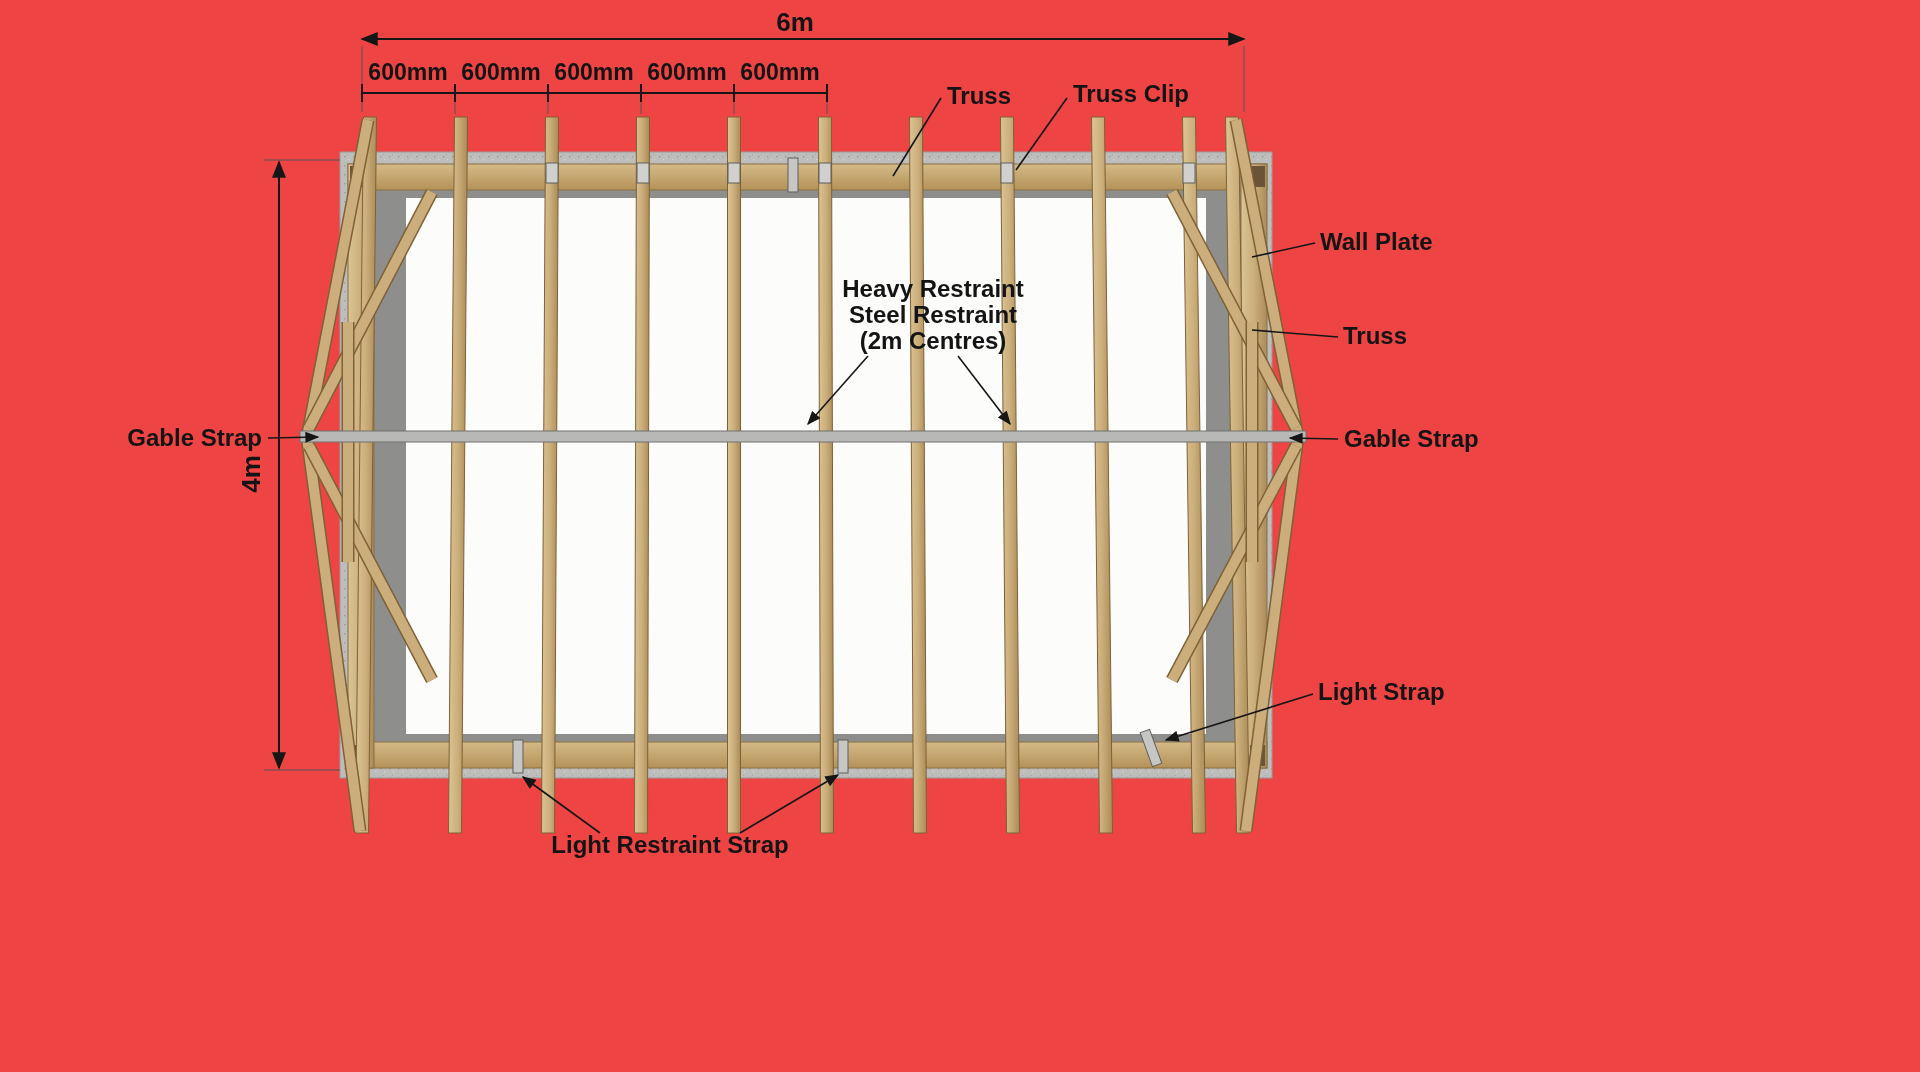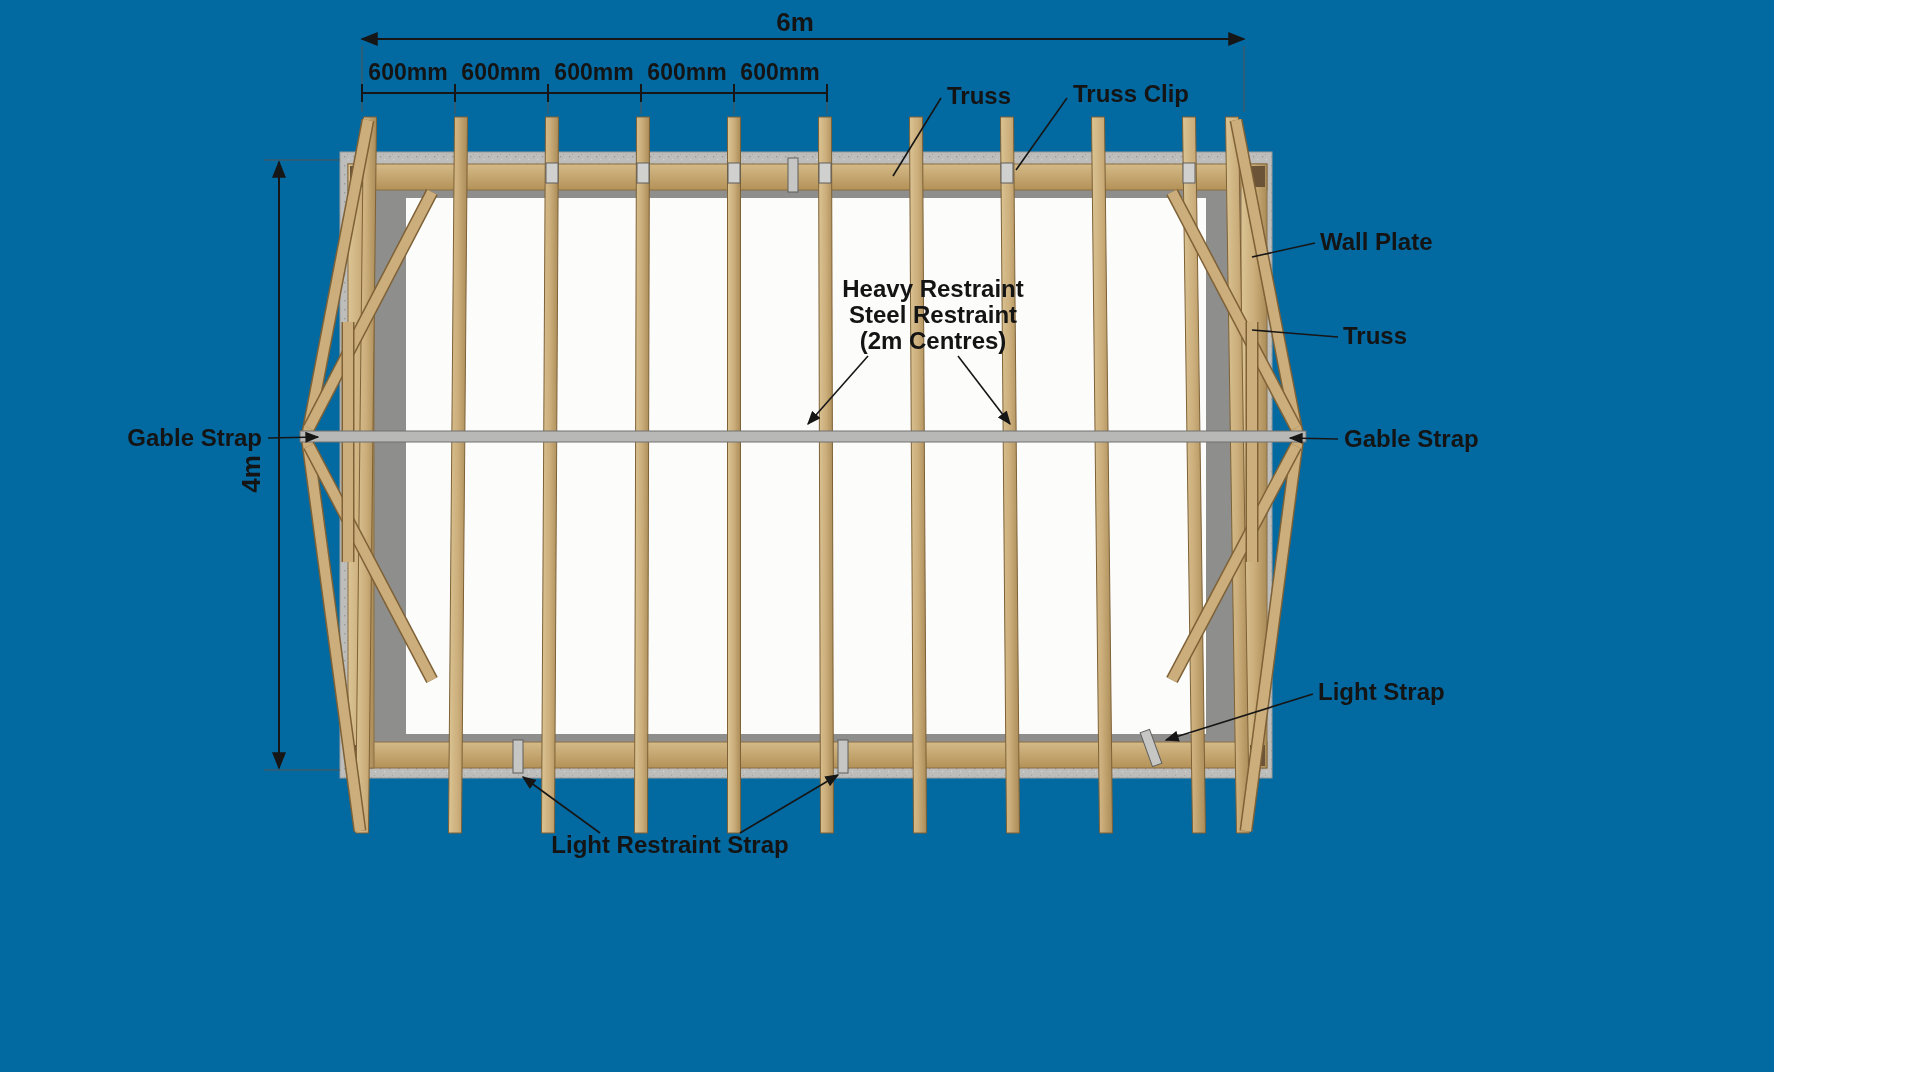--- a/index.html
+++ b/index.html
@@ -3,23 +3,23 @@
 <meta charset="utf-8">
 <style>
   html, body {
     margin: 0;
     padding: 0;
     background: #ffffff;
     font-family: "Liberation Sans", sans-serif;
   }
   .stage {
     position: relative;
-    width: 1774px;
+    width: 1920px;
     height: 1072px;
-    background: #0369a1;
+    background: #ef4444;
     overflow: hidden;
   }
   svg { display: block; }
   .dim-text {
     font-family: "Liberation Sans", sans-serif;
     font-size: 26px;
     font-weight: 700;
     fill: #141414;
   }
   .bay-text {

